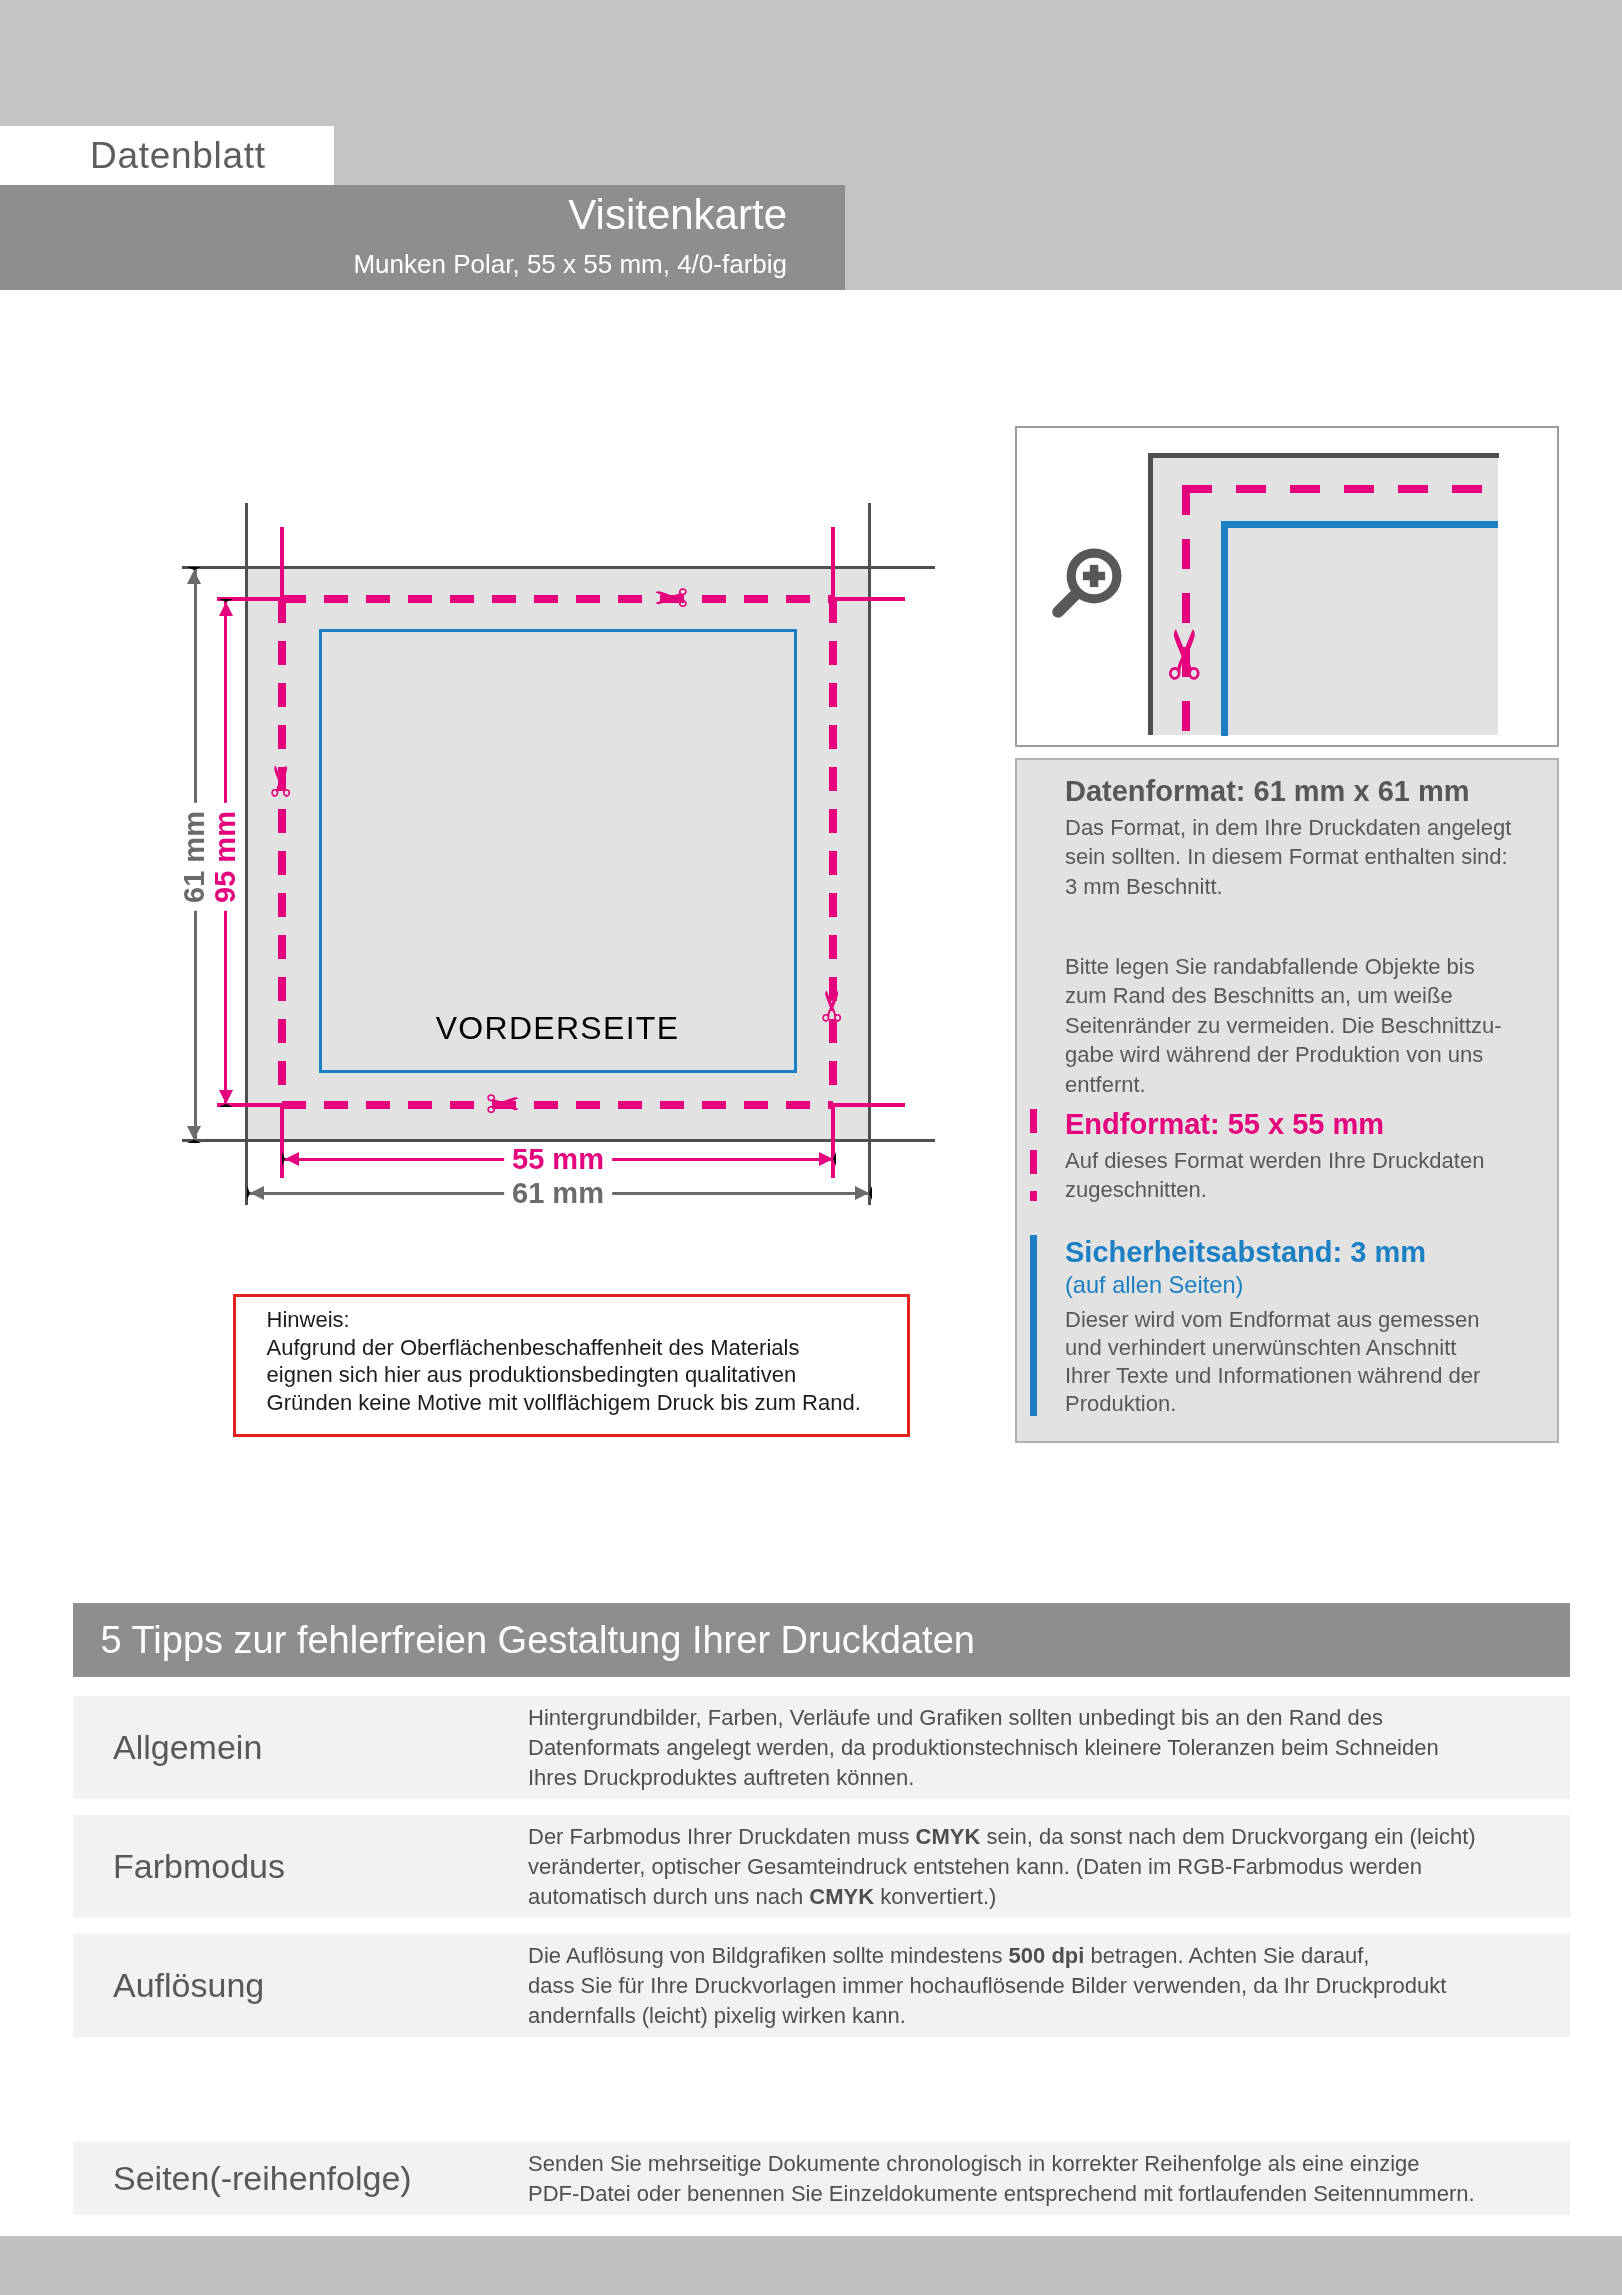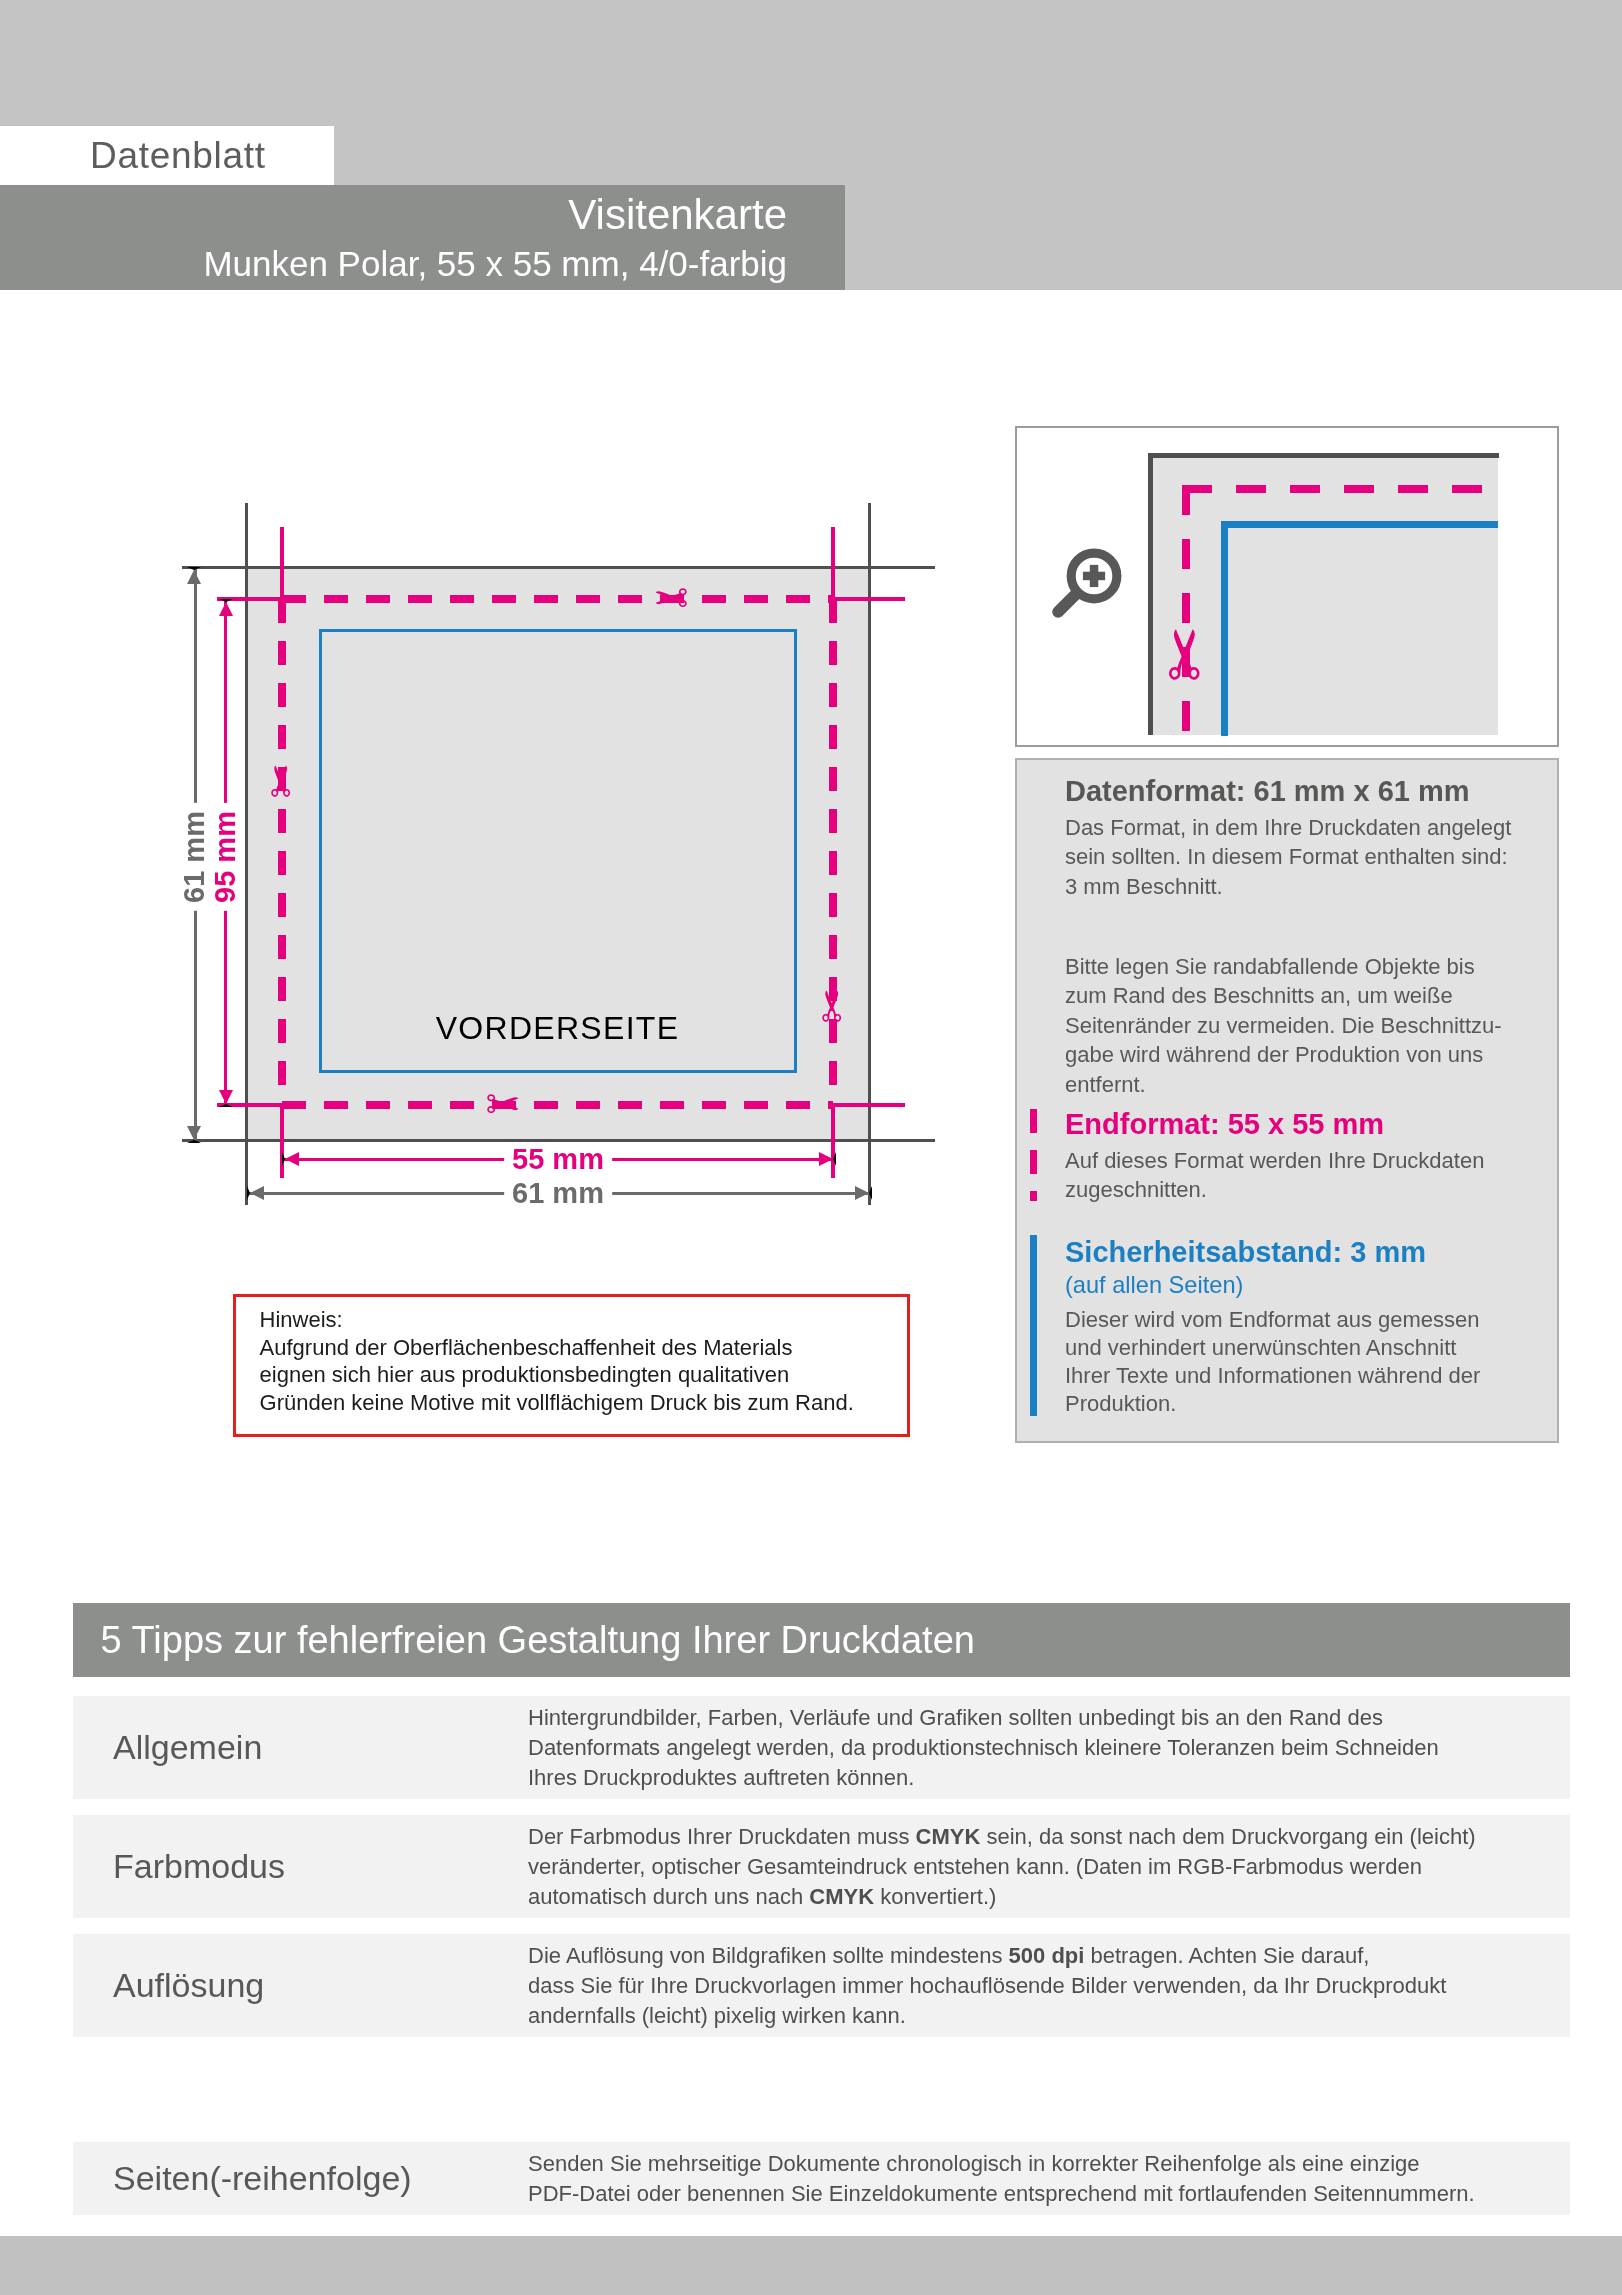--- a/index.html
+++ b/index.html
@@ -10,21 +10,21 @@
   *{margin:0;padding:0;box-sizing:border-box;}
   body{background:#888;font-family:"Liberation Sans",sans-serif;}
   #page{position:relative;width:1623px;height:2295px;background:#ffffff;overflow:hidden;margin:0 auto;}
   .abs{position:absolute;}
   
   .band-top{left:0;top:0;width:1623px;height:290px;background:var(--light);}
   .datenblatt-box{left:0;top:126px;width:334px;height:59px;background:#fff;display:flex;align-items:center;}
   .datenblatt-box span{font-size:37px;color:#5d5d5d;margin-left:90px;letter-spacing:0.7px;}
   .title-box{left:0;top:185px;width:845px;height:105px;background:var(--band);color:#fff;text-align:right;padding-right:58px;}
   .title-main{font-size:42px;line-height:60px;}
-  .title-sub{font-size:35px;line-height:38px;}
+  .title-sub{font-size:26px;line-height:38px;}
   
   .bleed-fill{left:247px;top:567px;width:622px;height:573px;background:var(--fill);}
   .cropV{width:2.6px;background:var(--cropline);}
   .cropH{height:2.6px;background:var(--cropline);}
   .mline{background:var(--magenta);}
   .dashH{height:7.9px;background:repeating-linear-gradient(to right,var(--magenta) 0 23.6px,transparent 23.6px 42px);}
   .dashV{width:7.9px;background:repeating-linear-gradient(to bottom,var(--magenta) 0 23.6px,transparent 23.6px 42px);}
   .blue-square{left:319px;top:629px;width:478px;height:444px;border:3.9px solid var(--blue);}
   .front-label{left:394px;top:1010px;width:327px;text-align:center;font-size:32px;letter-spacing:1.3px;color:#000000;}
   .dimVgray{left:194px;top:567px;width:2.6px;height:573px;background:#6b6b6b;}
@@ -42,21 +42,21 @@
   .ah-up-m{border-left:7.9px solid transparent;border-right:7.9px solid transparent;border-bottom:14.4px solid var(--magenta);}
   .ah-dn-m{border-left:7.9px solid transparent;border-right:7.9px solid transparent;border-top:14.4px solid var(--magenta);}
   .ah-lf-m{border-top:7.9px solid transparent;border-bottom:7.9px solid transparent;border-right:14.4px solid var(--magenta);}
   .ah-rt-m{border-top:7.9px solid transparent;border-bottom:7.9px solid transparent;border-left:14.4px solid var(--magenta);}
   .ah-lf-g{border-top:7.9px solid transparent;border-bottom:7.9px solid transparent;border-right:14.4px solid #6b6b6b;}
   .ah-rt-g{border-top:7.9px solid transparent;border-bottom:7.9px solid transparent;border-left:14.4px solid #6b6b6b;}
   .scis{font-family:"DejaVu Sans",sans-serif;color:var(--magenta);font-size:42px;line-height:1;}
   .scis-corner{font-size:68px;}
   
   .hinweis{left:233px;top:1294px;width:677px;height:143px;border:3.9px solid var(--red);background:#fff;padding:9.2px 13px 0 23.6px;}
-  .hinweis .t{font-size:22px;line-height:27.5px;color:#1c1c1c;white-space:pre-line;}
+  .hinweis .t{font-size:22px;line-height:27.5px;color:#1c1c1c;white-space:pre-line;margin-left:7px;}
   
   .zoom-box{left:1015px;top:426px;width:544px;height:321px;background:#fff;border:2.6px solid #9c9c9c;}
   .detail-fill{left:1150px;top:456px;width:348px;height:279px;background:var(--fill);}
   .cd-darkV{left:1148px;top:453px;width:5.2px;height:282px;background:var(--cropline);}
   .cd-darkH{left:1148px;top:453px;width:351px;height:5.2px;background:var(--cropline);}
   .cd-dashV{left:1182px;top:485px;width:7.9px;height:251px;background:repeating-linear-gradient(to bottom,var(--magenta) 0 30px,transparent 30px 54px);}
   .cd-dashH{left:1182px;top:485px;width:317px;height:7.9px;background:repeating-linear-gradient(to right,var(--magenta) 0 30px,transparent 30px 54px);}
   .cd-blueV{left:1221px;top:521px;width:6.5px;height:215px;background:var(--blue);}
   .cd-blueH{left:1221px;top:521px;width:277px;height:6.5px;background:var(--blue);}
   .info-box{left:1015px;top:758px;width:544px;height:685px;background:var(--fill);border:2px solid #b0b0b0;}

